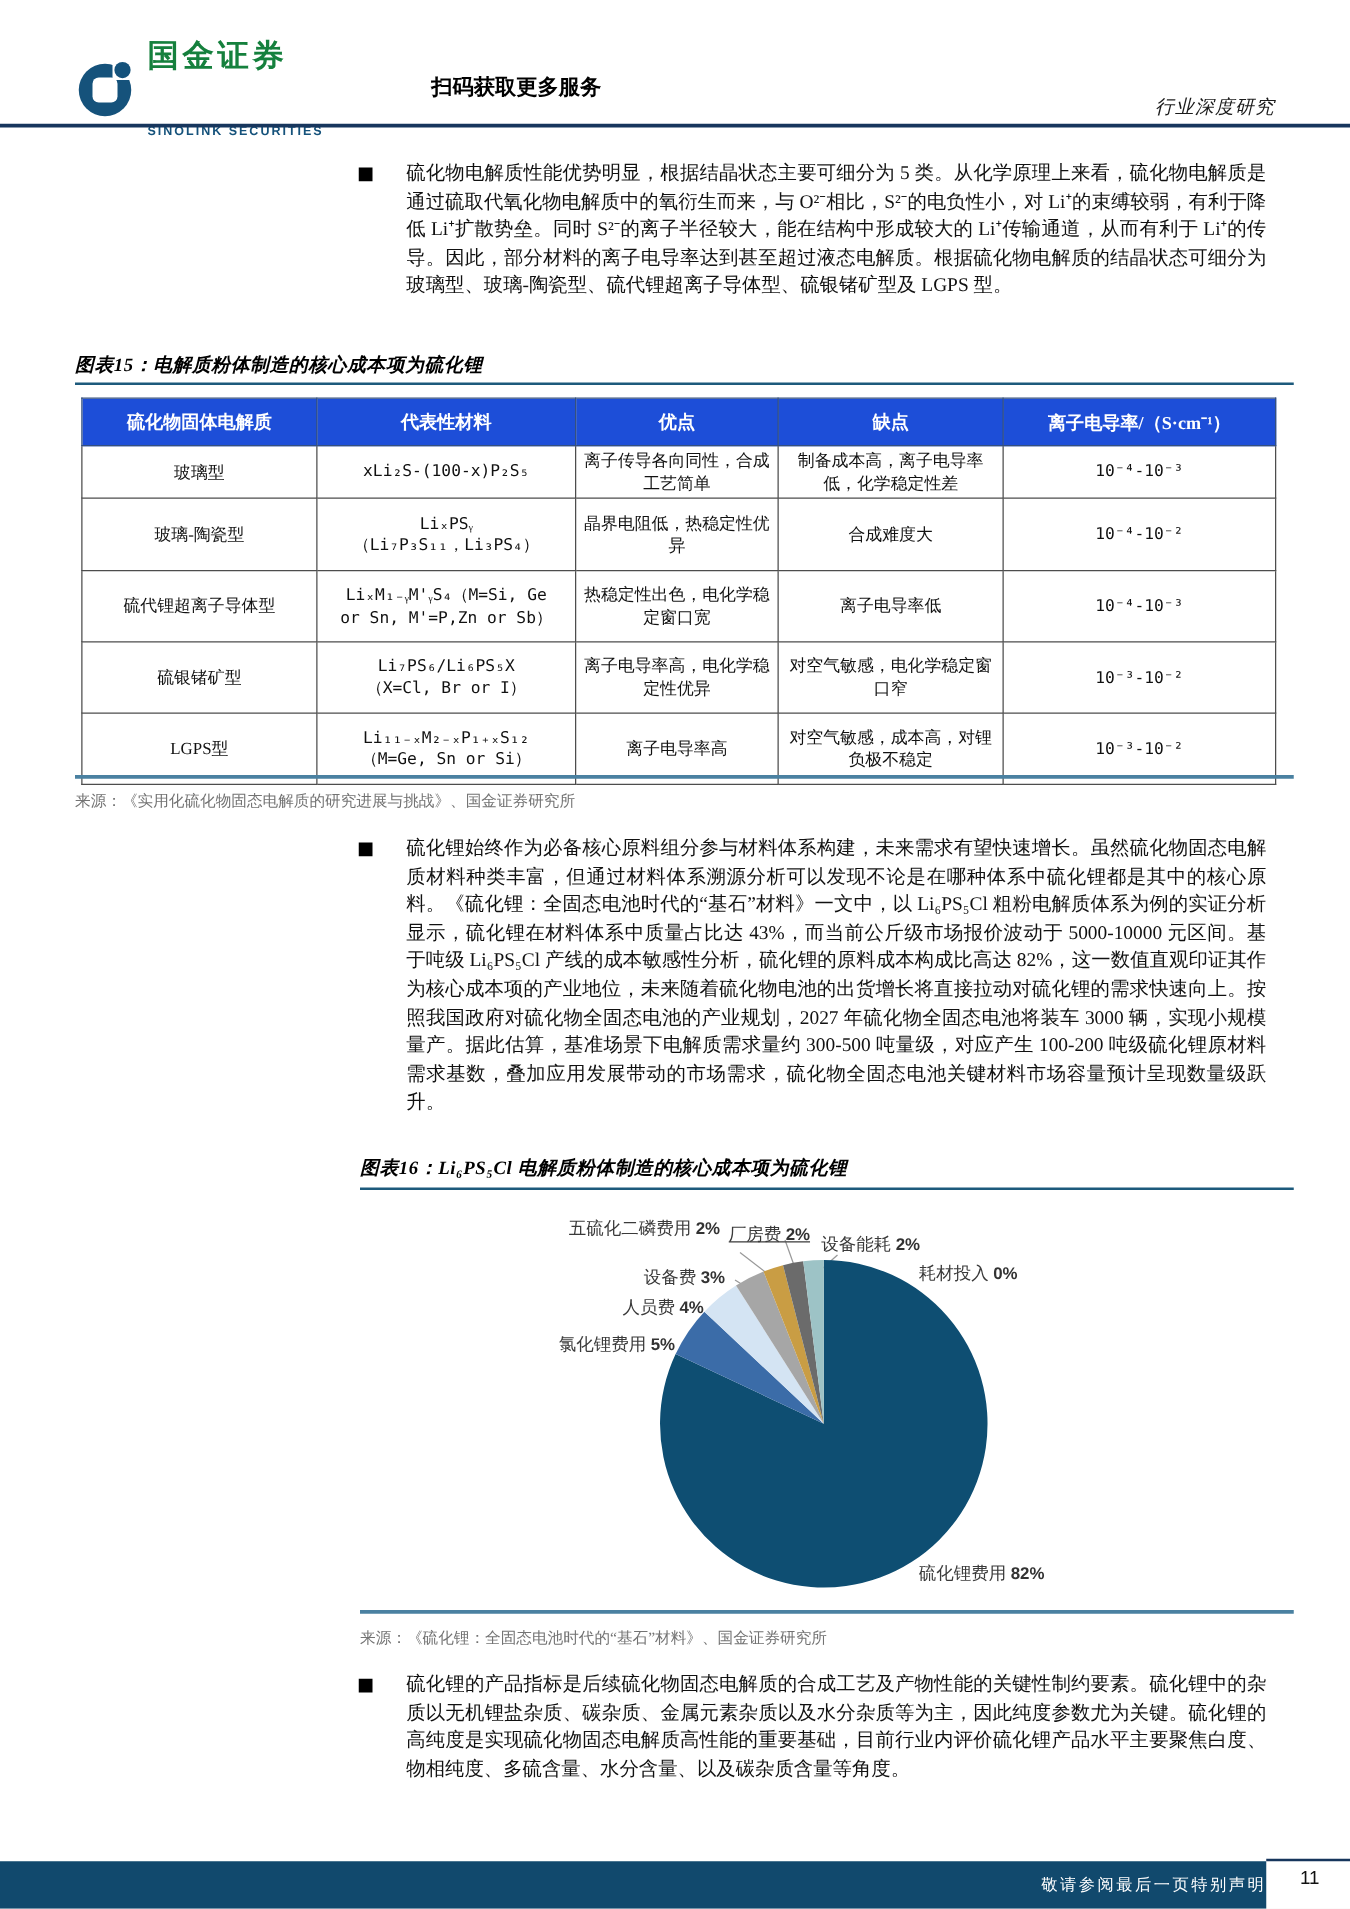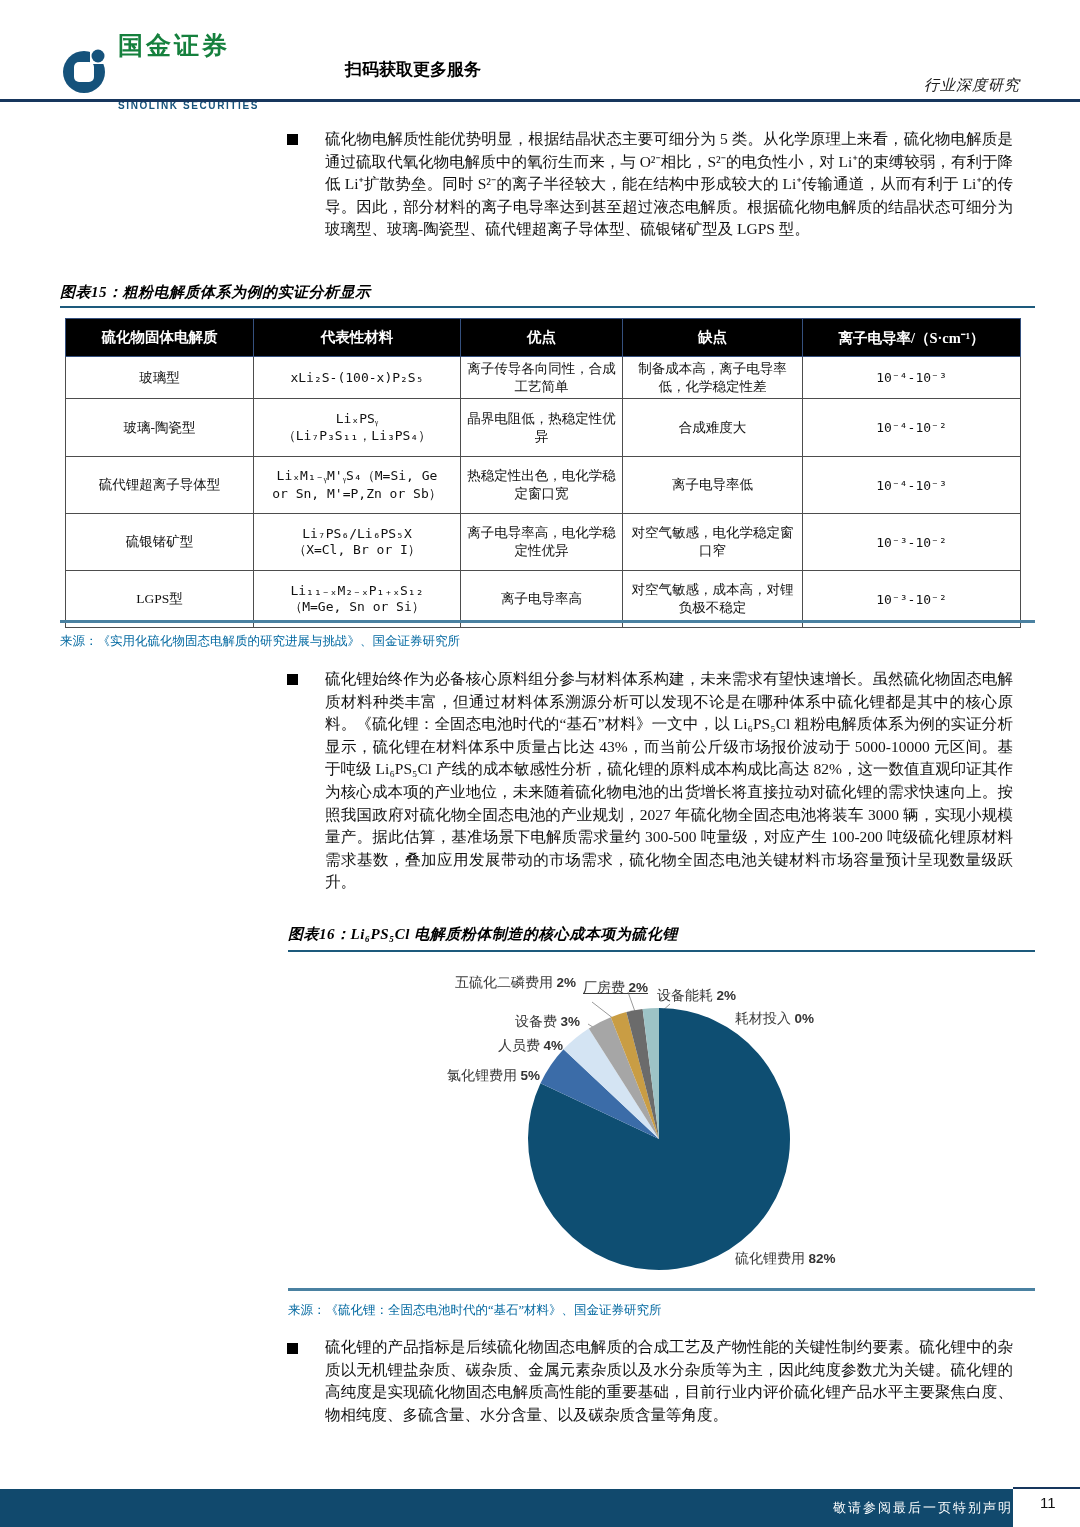--- a/index.html
+++ b/index.html
@@ -15,25 +15,25 @@
   .header-rule { position:absolute; left:0; top:99px; width:1080px; height:3px; background:#17365d; }
 
   
   .bullet { position:absolute; width:11px; height:11px; background:#000; }
   .para { position:absolute; left:325px; width:688px; font-size:15.5px; line-height:22.6px; color:#111; text-align:justify; }
 
   
   .fig-caption { position:absolute; font-weight:bold; font-style:italic; font-size:15px; color:#000; letter-spacing:0.5px; }
   .cap-rule { position:absolute; height:2px; background:#1d5a7c; }
   .sep-rule { position:absolute; height:3px; background:#4a81a1; }
-  .source-line { position:absolute; font-size:12.5px; color:#0369a1; }
+  .source-line { position:absolute; font-size:12.5px; color:#737373; }
 
   
   .tbl { position:absolute; left:65px; top:318px; width:955px; border-collapse:collapse; table-layout:fixed; }
-  .tbl th { background:#000000; color:#fff; font-weight:bold; font-size:14.5px; height:38px; border:1px solid #35507e; padding:2px 4px; }
+  .tbl th { background:#1d4ed8; color:#fff; font-weight:bold; font-size:14.5px; height:38px; border:1px solid #35507e; padding:2px 4px; }
   .tbl td { border:1px solid #4d4d4d; text-align:center; vertical-align:middle; font-size:13.5px; color:#111; padding:2px 6px; white-space:pre-line; }
   .tbl td:nth-child(2), .tbl td:nth-child(5) { font-family:"DejaVu Sans Mono", monospace; font-size:13px; }
   .tbl tbody tr:nth-child(1){ height:42px;margin-top:41px; }
   .tbl tbody tr:nth-child(2){ height:58px;margin-top:15px; }
   .tbl tbody tr:nth-child(3){ height:57px; }
   .tbl tbody tr:nth-child(4){ height:57px; }
   .tbl tbody tr:nth-child(5){ height:57px; }
 
   
   .chart-box { position:absolute; left:420px; top:958px; width:480px; height:345px; }
@@ -66,21 +66,21 @@
       <div class="en">SINOLINK SECURITIES</div>
     </div>
   </div>
   <div class="scan-text">扫码获取更多服务</div>
   <div class="report-type">行业深度研究</div>
   <div class="header-rule"></div>
 
   <div class="bullet" style="left:287px; top:134px;"></div>
   <div class="para" style="top:128px;">硫化物电解质性能优势明显，根据结晶状态主要可细分为 5 类。从化学原理上来看，硫化物电解质是通过硫取代氧化物电解质中的氧衍生而来，与 O²⁻相比，S²⁻的电负性小，对 Li⁺的束缚较弱，有利于降低 Li⁺扩散势垒。同时 S²⁻的离子半径较大，能在结构中形成较大的 Li⁺传输通道，从而有利于 Li⁺的传导。因此，部分材料的离子电导率达到甚至超过液态电解质。根据硫化物电解质的结晶状态可细分为玻璃型、玻璃-陶瓷型、硫代锂超离子导体型、硫银锗矿型及 LGPS 型。</div>
 
-  <div class="fig-caption" style="left:60px; top:283px;">图表15：粗粉电解质体系为例的实证分析显示</div>
+  <div class="fig-caption" style="left:60px; top:283px;">图表15：电解质粉体制造的核心成本项为硫化锂</div>
   <div class="cap-rule" style="left:60px; top:306px; width:975px;"></div>
 
   <table class="tbl">
     <colgroup>
       <col style="width:188px">
         <col style="width:207px">
         <col style="width:162px">
         <col style="width:180px">
         <col style="width:218px">
     </colgroup>

